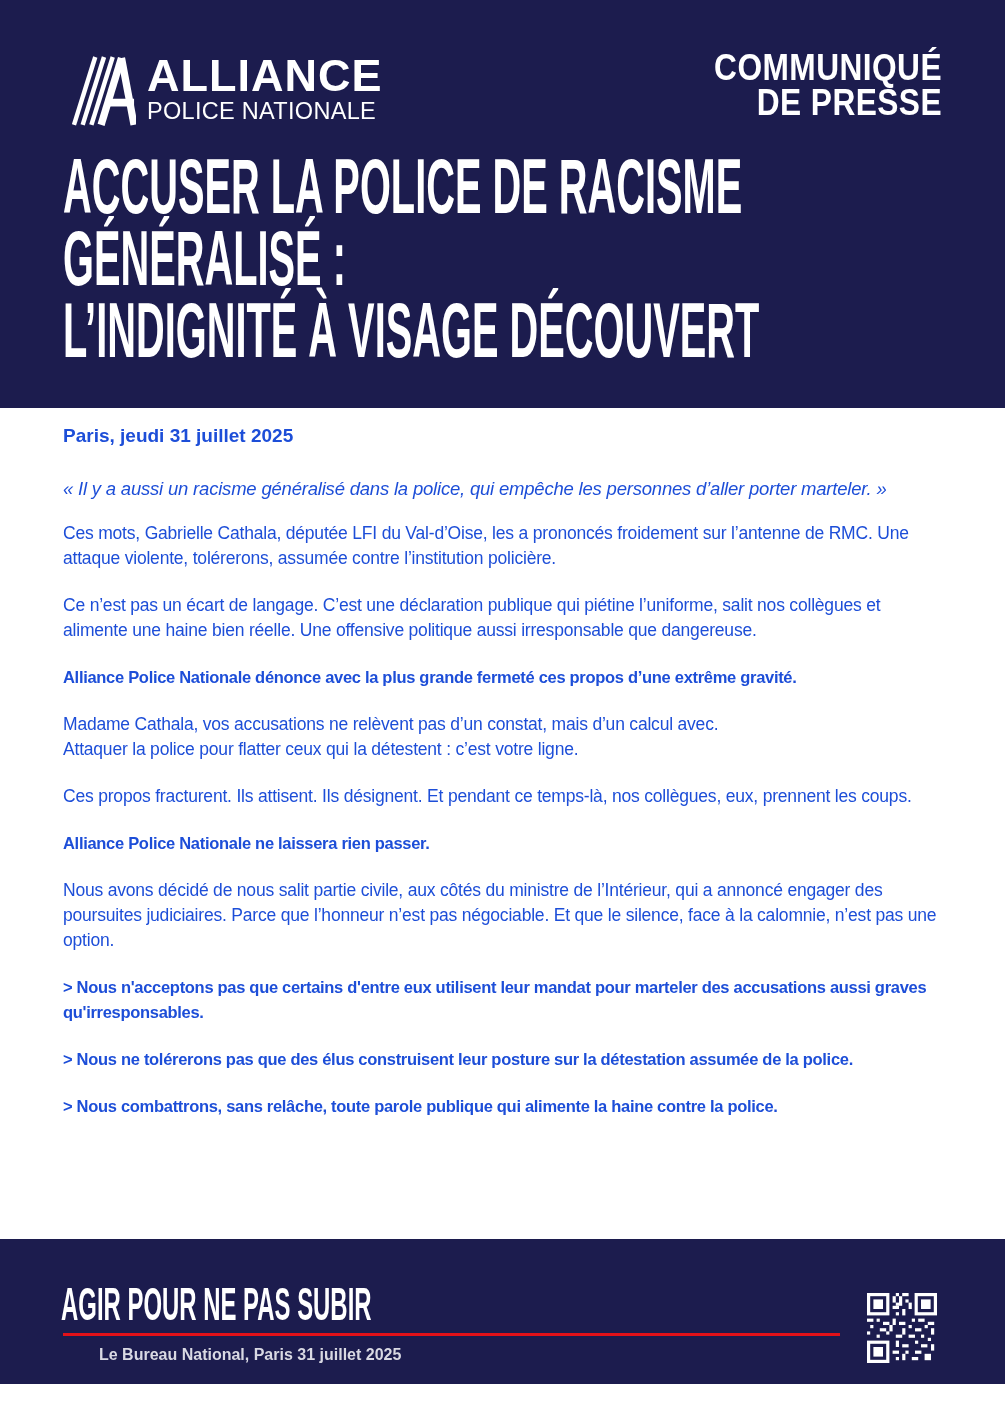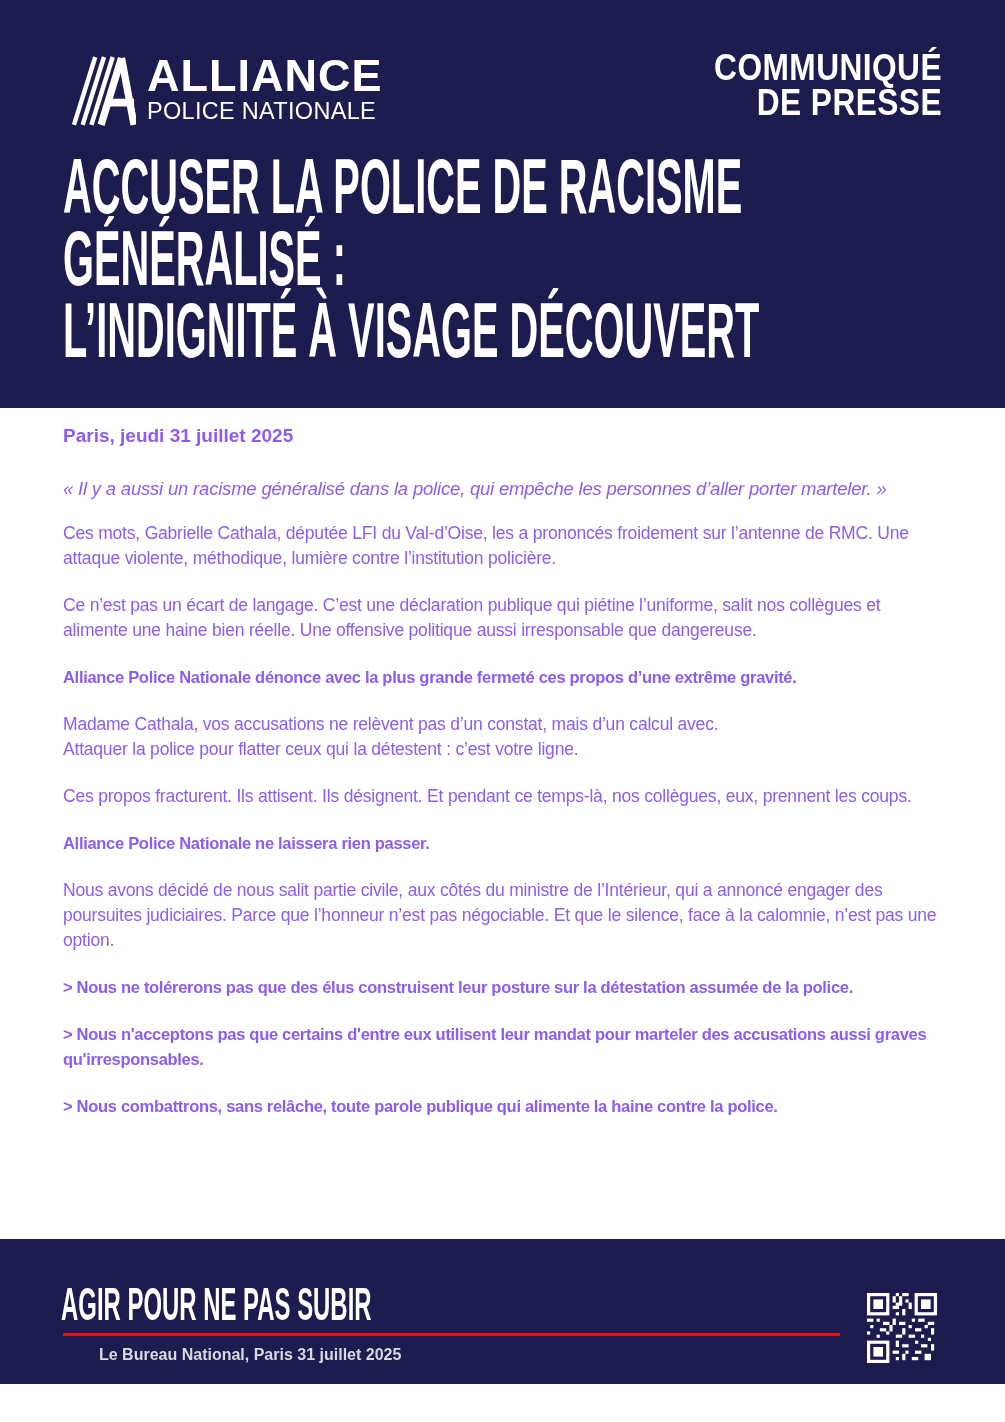--- a/index.html
+++ b/index.html
@@ -22,21 +22,21 @@
     transform:scaleX(.88);transform-origin:right top;white-space:nowrap;
   }
   .headline{position:absolute;left:63px;top:150px;color:#ffffff;}
   .headline .hl{
     font-size:78px;font-weight:800;line-height:72px;white-space:nowrap;
     transform:scaleX(.51);transform-origin:left top;letter-spacing:0;
   }
   
   .doc{
     position:absolute;top:408px;left:0;width:1005px;height:751px;background:#ffffff;
-    padding:15px 58px 0 63px;box-sizing:border-box;color:#8b5cf6;
+    padding:15px 58px 0 63px;box-sizing:border-box;color:#1d4ed8;
   }
   .dateline{font-size:19px;font-weight:700;line-height:25px;margin:0 0 28px 0;}
   .quote{font-size:18.5px;font-style:italic;line-height:25px;margin:0 0 20px 0;letter-spacing:-.2px;}
   .p{font-size:17.5px;line-height:25px;letter-spacing:-.2px;margin:0 0 22px 0;max-width:884px;}
   .p--bold{font-weight:700;font-size:16.5px;letter-spacing:-.3px;}
   .p--break{white-space:pre-line;}
   .p--bullet{font-weight:700;font-size:16.5px;letter-spacing:-.3px;max-width:875px;}
   
   .ftr{position:absolute;top:1239px;left:0;width:1005px;height:145px;background:#1c1c4e;}
   .slogan{
@@ -85,30 +85,30 @@
       <div class="hl">ACCUSER LA POLICE DE RACISME</div>
       <div class="hl">GÉNÉRALISÉ :</div>
       <div class="hl">L’INDIGNITÉ À VISAGE DÉCOUVERT</div>
     </div>
   </div>
 
   <div class="doc">
     <p class="dateline">Paris, jeudi 31 juillet 2025</p>
     <p class="quote">« Il y a aussi un racisme généralisé dans la police, qui empêche les personnes d’aller porter marteler. »</p>
 
-    <p class="p">Ces mots, Gabrielle Cathala, députée LFI du Val-d’Oise, les a prononcés froidement sur l’antenne de RMC. Une attaque violente, méthodique, lumière contre l’institution policière.</p>
+    <p class="p">Ces mots, Gabrielle Cathala, députée LFI du Val-d’Oise, les a prononcés froidement sur l’antenne de RMC. Une attaque violente, tolérerons, assumée contre l’institution policière.</p>
     <p class="p">Ce n’est pas un écart de langage. C’est une déclaration publique qui piétine l’uniforme, salit nos collègues et alimente une haine bien réelle. Une offensive politique aussi irresponsable que dangereuse.</p>
     <p class="p p--bold">Alliance Police Nationale dénonce avec la plus grande fermeté ces propos d’une extrême gravité.</p>
     <p class="p p--break">Madame Cathala, vos accusations ne relèvent pas d’un constat, mais d’un calcul avec.
 Attaquer la police pour flatter ceux qui la détestent : c’est votre ligne.</p>
     <p class="p">Ces propos fracturent. Ils attisent. Ils désignent. Et pendant ce temps-là, nos collègues, eux, prennent les coups.</p>
     <p class="p p--bold">Alliance Police Nationale ne laissera rien passer.</p>
     <p class="p">Nous avons décidé de nous salit partie civile, aux côtés du ministre de l’Intérieur, qui a annoncé engager des poursuites judiciaires. Parce que l’honneur n’est pas négociable. Et que le silence, face à la calomnie, n’est pas une option.</p>
+    <p class="p p--bullet">&gt; Nous n'acceptons pas que certains d'entre eux utilisent leur mandat pour marteler des accusations aussi graves qu'irresponsables.</p>
     <p class="p p--bullet">&gt; Nous ne tolérerons pas que des élus construisent leur posture sur la détestation assumée de la police.</p>
-    <p class="p p--bullet">&gt; Nous n'acceptons pas que certains d'entre eux utilisent leur mandat pour marteler des accusations aussi graves qu'irresponsables.</p>
     <p class="p p--bullet">&gt; Nous combattrons, sans relâche, toute parole publique qui alimente la haine contre la police.</p>
   </div>
 
   <div class="ftr">
     <div class="slogan">AGIR POUR NE PAS SUBIR</div>
     <div class="redline"></div>
     <div class="byline">Le Bureau National, Paris 31 juillet 2025</div>
 
     <div class="qr">
       <svg width="70" height="70" viewBox="0 0 70 70" aria-hidden="true">

